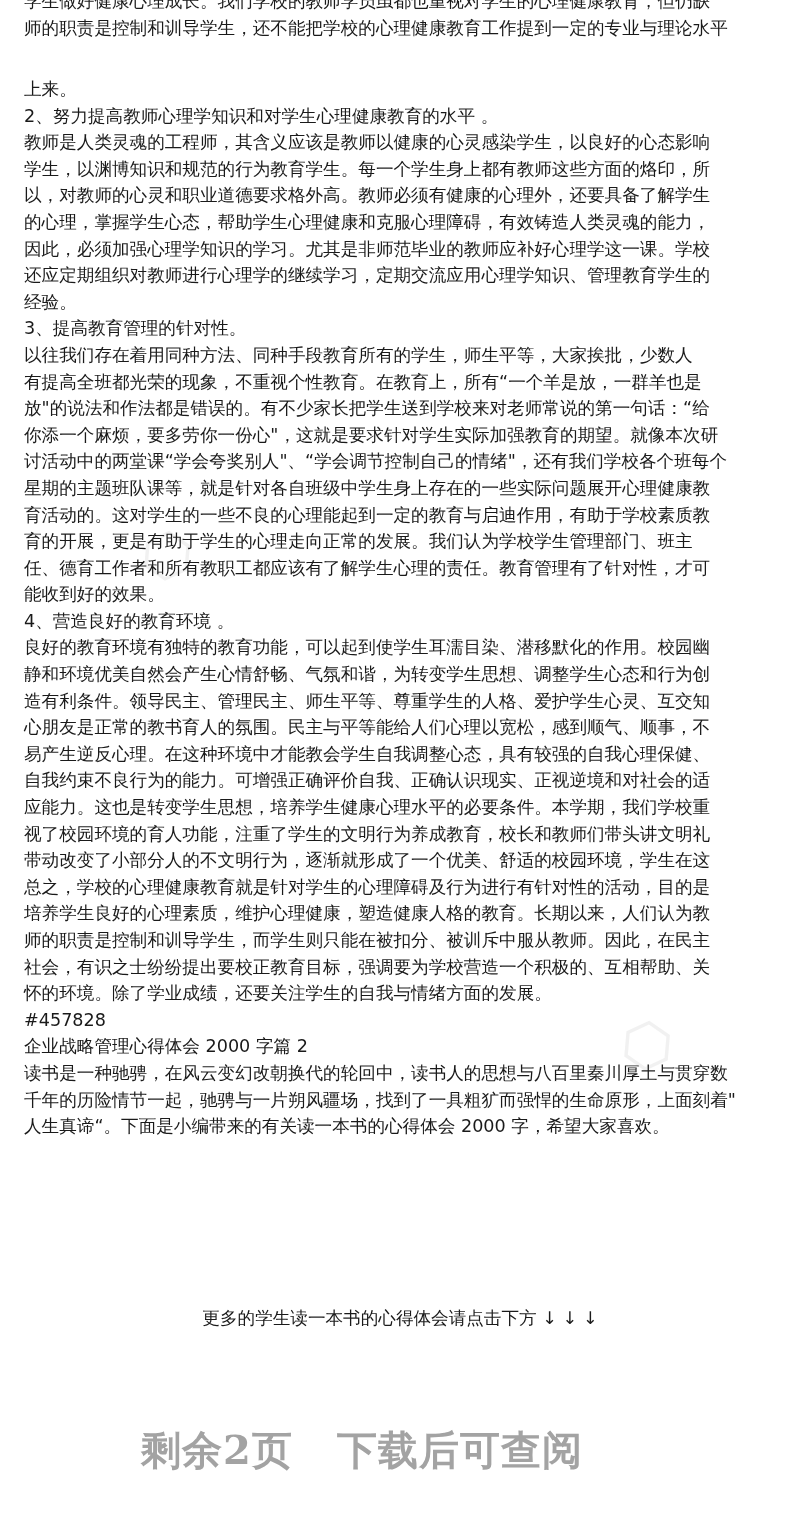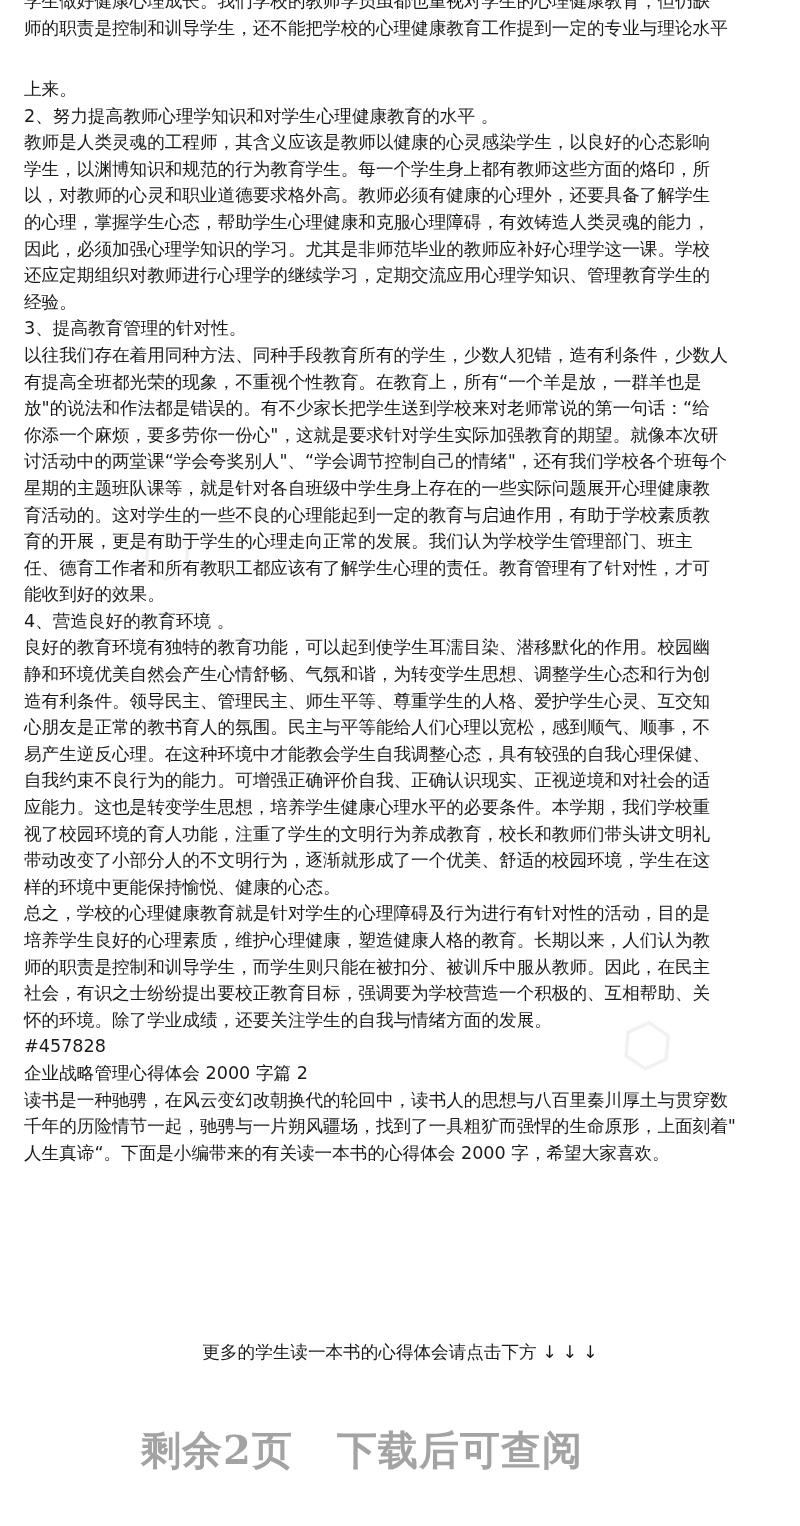--- a/index.html
+++ b/index.html
@@ -35,21 +35,21 @@
     display: block;
     height: 26.6px;
     overflow: visible;
   }
   #block-top { top: -12px; }
   #block-main { top: 76px; }
   .more-link {
     position: absolute;
     left: 0;
     width: 800px;
-    top: 1339px;
+    top: 1305px;
     text-align: center;
     font-size: 17.6px;
     line-height: 26px;
     color: #1a1a1a;
     cursor: pointer;
   }
   .paywall {
     position: absolute;
     left: 0;
     width: 724px;
@@ -91,41 +91,40 @@
     <span class="line">上来。</span>
     <span class="line">2、努力提高教师心理学知识和对学生心理健康教育的水平 。</span>
     <span class="line">教师是人类灵魂的工程师，其含义应该是教师以健康的心灵感染学生，以良好的心态影响</span>
     <span class="line">学生，以渊博知识和规范的行为教育学生。每一个学生身上都有教师这些方面的烙印，所</span>
     <span class="line">以，对教师的心灵和职业道德要求格外高。教师必须有健康的心理外，还要具备了解学生</span>
     <span class="line">的心理，掌握学生心态，帮助学生心理健康和克服心理障碍，有效铸造人类灵魂的能力，</span>
     <span class="line">因此，必须加强心理学知识的学习。尤其是非师范毕业的教师应补好心理学这一课。学校</span>
     <span class="line">还应定期组织对教师进行心理学的继续学习，定期交流应用心理学知识、管理教育学生的</span>
     <span class="line">经验。</span>
     <span class="line">3、提高教育管理的针对性。</span>
-    <span class="line">以往我们存在着用同种方法、同种手段教育所有的学生，少数人犯错，造有利条件，少数人</span>
+    <span class="line">以往我们存在着用同种方法、同种手段教育所有的学生，师生平等，大家挨批，少数人</span>
     <span class="line">有提高全班都光荣的现象，不重视个性教育。在教育上，所有“一个羊是放，一群羊也是</span>
     <span class="line">放"的说法和作法都是错误的。有不少家长把学生送到学校来对老师常说的第一句话：“给</span>
     <span class="line">你添一个麻烦，要多劳你一份心"，这就是要求针对学生实际加强教育的期望。就像本次研</span>
     <span class="line">讨活动中的两堂课“学会夸奖别人"、“学会调节控制自己的情绪"，还有我们学校各个班每个</span>
     <span class="line">星期的主题班队课等，就是针对各自班级中学生身上存在的一些实际问题展开心理健康教</span>
     <span class="line">育活动的。这对学生的一些不良的心理能起到一定的教育与启迪作用，有助于学校素质教</span>
     <span class="line">育的开展，更是有助于学生的心理走向正常的发展。我们认为学校学生管理部门、班主</span>
     <span class="line">任、德育工作者和所有教职工都应该有了解学生心理的责任。教育管理有了针对性，才可</span>
     <span class="line">能收到好的效果。</span>
     <span class="line">4、营造良好的教育环境 。</span>
     <span class="line">良好的教育环境有独特的教育功能，可以起到使学生耳濡目染、潜移默化的作用。校园幽</span>
     <span class="line">静和环境优美自然会产生心情舒畅、气氛和谐，为转变学生思想、调整学生心态和行为创</span>
     <span class="line">造有利条件。领导民主、管理民主、师生平等、尊重学生的人格、爱护学生心灵、互交知</span>
     <span class="line">心朋友是正常的教书育人的氛围。民主与平等能给人们心理以宽松，感到顺气、顺事，不</span>
     <span class="line">易产生逆反心理。在这种环境中才能教会学生自我调整心态，具有较强的自我心理保健、</span>
     <span class="line">自我约束不良行为的能力。可增强正确评价自我、正确认识现实、正视逆境和对社会的适</span>
     <span class="line">应能力。这也是转变学生思想，培养学生健康心理水平的必要条件。本学期，我们学校重</span>
     <span class="line">视了校园环境的育人功能，注重了学生的文明行为养成教育，校长和教师们带头讲文明礼</span>
     <span class="line">带动改变了小部分人的不文明行为，逐渐就形成了一个优美、舒适的校园环境，学生在这</span>
-    <span class="line">样的环境中更能保持愉悦、健康的心态。</span>
     <span class="line">总之，学校的心理健康教育就是针对学生的心理障碍及行为进行有针对性的活动，目的是</span>
     <span class="line">培养学生良好的心理素质，维护心理健康，塑造健康人格的教育。长期以来，人们认为教</span>
     <span class="line">师的职责是控制和训导学生，而学生则只能在被扣分、被训斥中服从教师。因此，在民主</span>
     <span class="line">社会，有识之士纷纷提出要校正教育目标，强调要为学校营造一个积极的、互相帮助、关</span>
     <span class="line">怀的环境。除了学业成绩，还要关注学生的自我与情绪方面的发展。</span>
     <span class="line">#457828</span>
     <span class="line">企业战略管理心得体会 2000 字篇 2</span>
     <span class="line">读书是一种驰骋，在风云变幻改朝换代的轮回中，读书人的思想与八百里秦川厚土与贯穿数</span>
     <span class="line">千年的历险情节一起，驰骋与一片朔风疆场，找到了一具粗犷而强悍的生命原形，上面刻着"</span>
     <span class="line">人生真谛“。下面是小编带来的有关读一本书的心得体会 2000 字，希望大家喜欢。</span>

